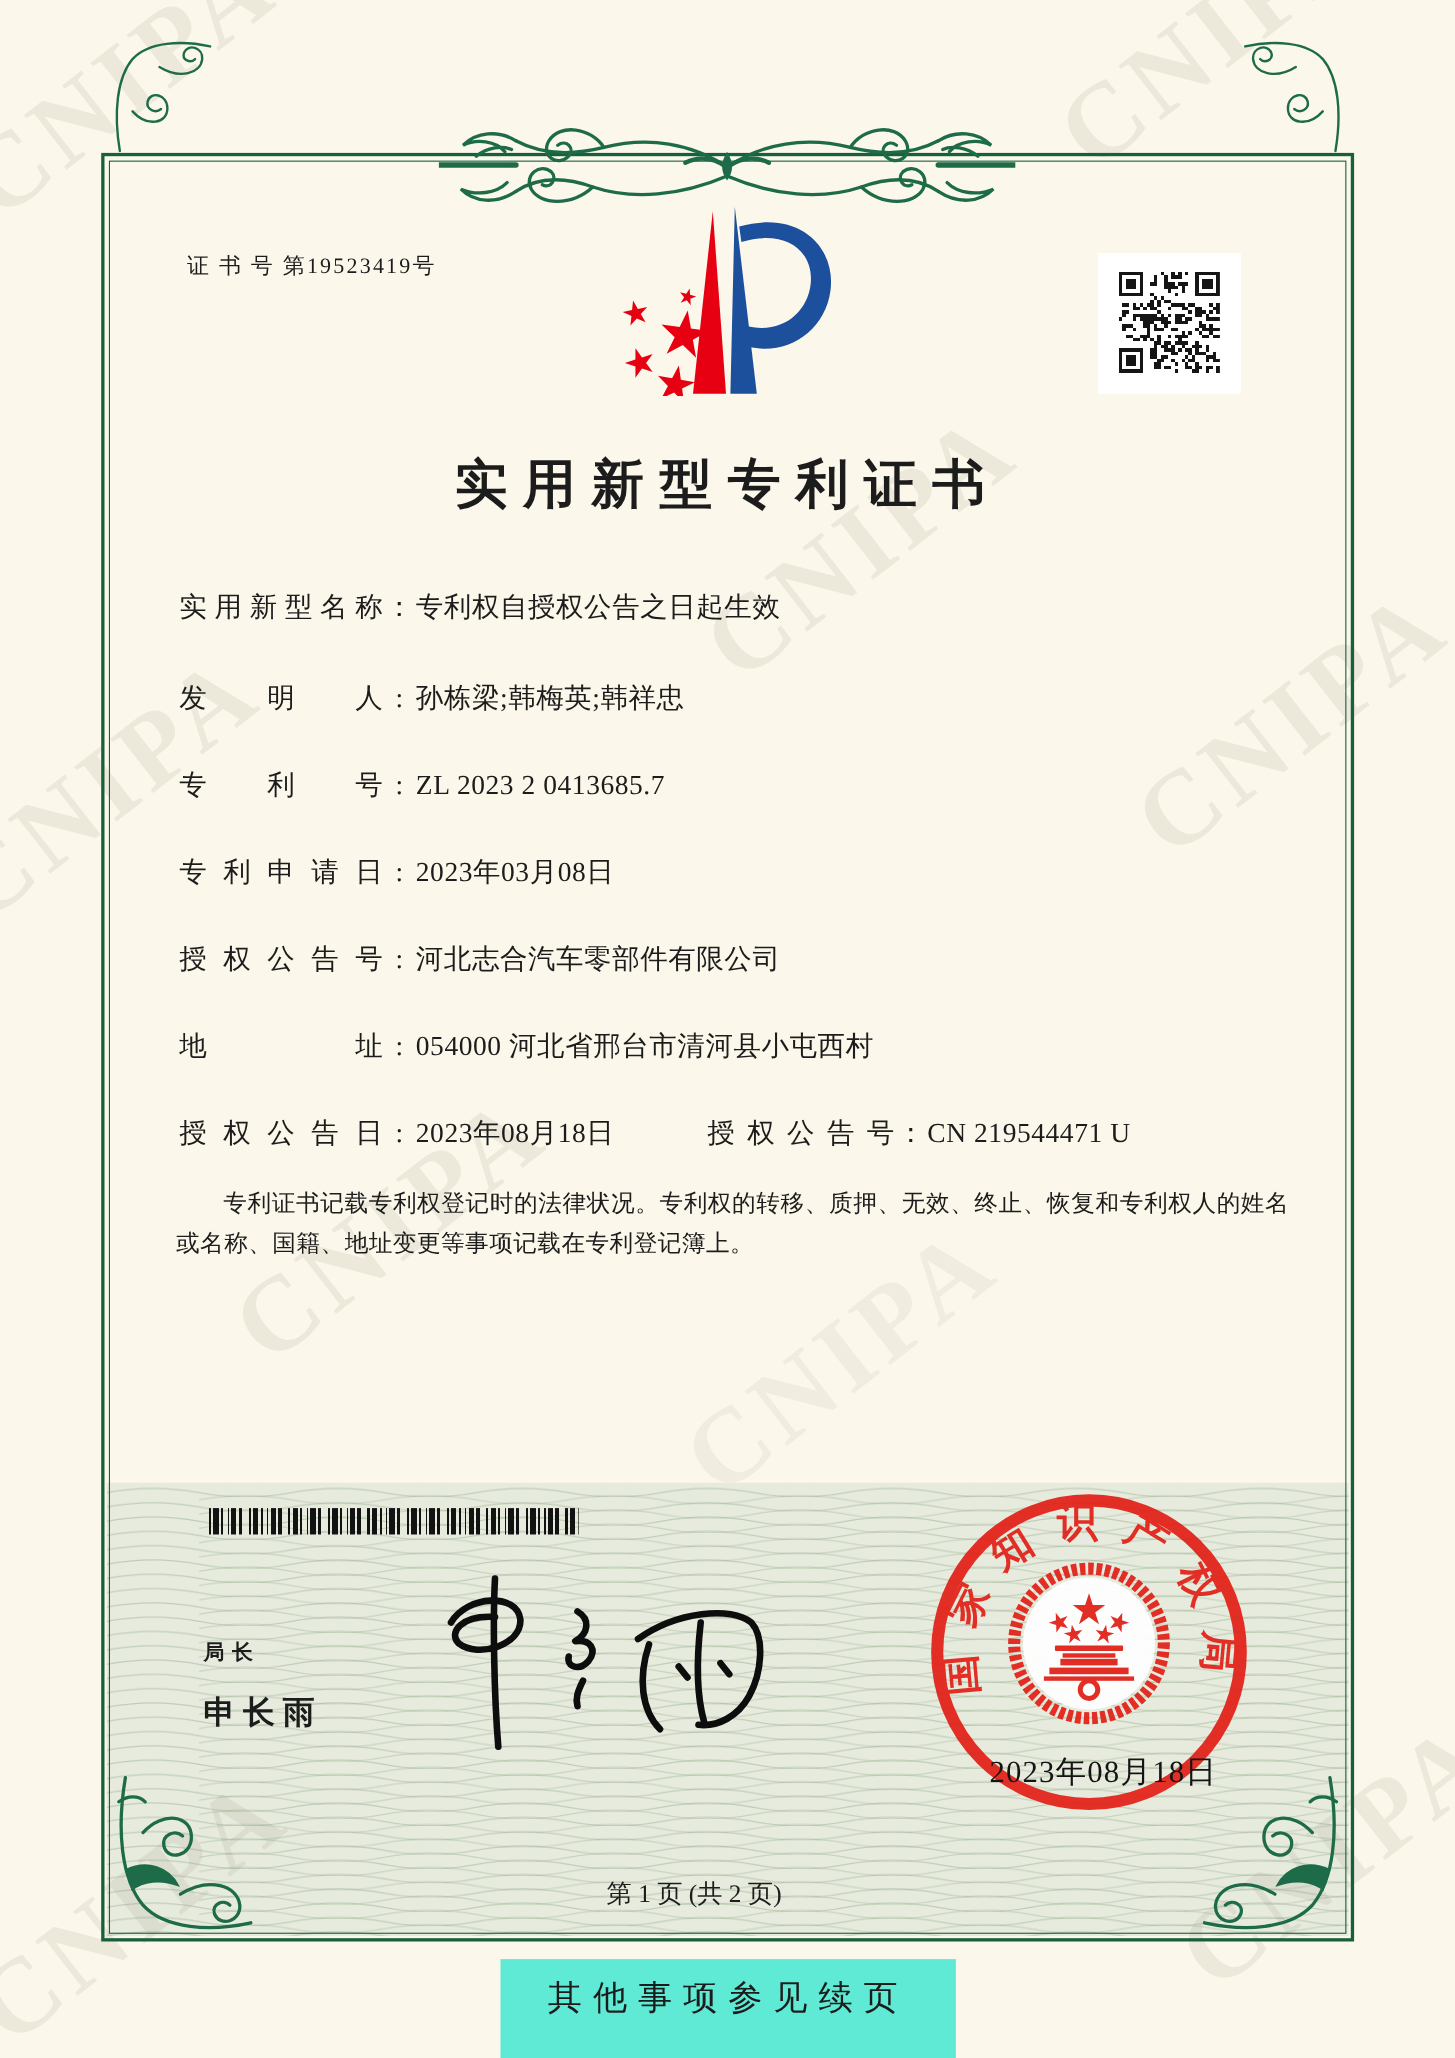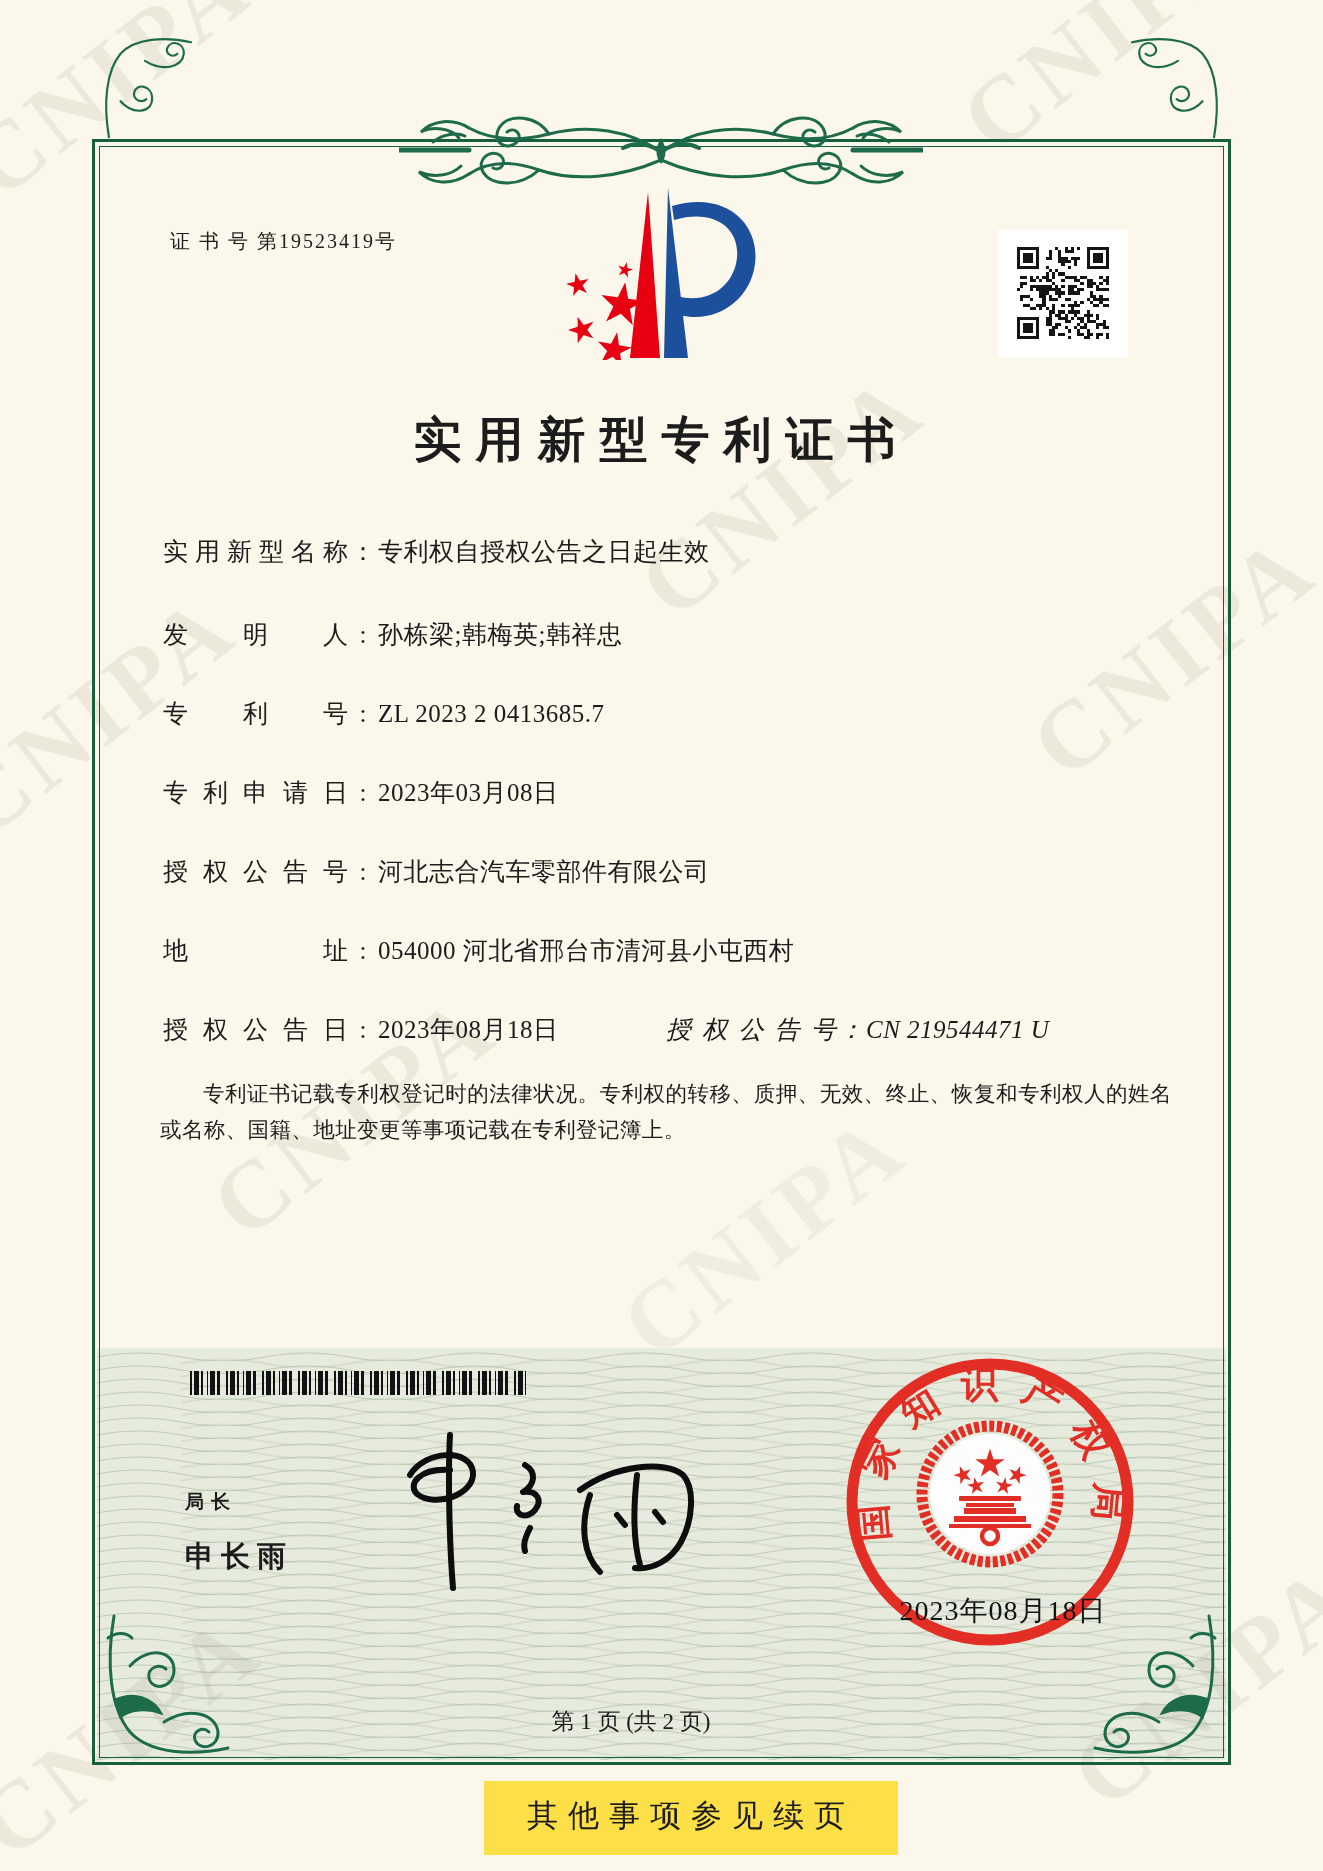--- a/index.html
+++ b/index.html
@@ -41,21 +41,21 @@
   .title{
     position:absolute; left:0; right:0; top:408px; text-align:center;
     font-size:48px; font-weight:bold; letter-spacing:14px; z-index:4; white-space:nowrap;
   }
   
   .field-row{position:absolute; left:163px; font-size:25px; white-space:nowrap; z-index:4;}
   .flabel{display:inline-block; width:185px; text-align:justify; text-align-last:justify; vertical-align:baseline;}
   .flabel2{display:inline-block; width:170px; text-align:justify; text-align-last:justify; vertical-align:baseline;}
   .fcolon{display:inline-block; width:30px; text-align:center;}
   .fvalue{letter-spacing:0.5px;}
-  .pair2{position:absolute; left:503px; top:0; white-space:nowrap;font-style:italic;}
+  .pair2{position:absolute; left:480px; top:0; white-space:nowrap;}
   
   .paras{position:absolute; left:160px; top:1076px; width:1012px; z-index:4;}
   .paras p{
     margin:0 0 9px 0; font-size:21.5px; line-height:36px;
     text-align:justify; text-indent:2em; letter-spacing:0.4px;
   }
   
   .barcode{
     position:absolute; left:190px; top:1371px; width:336px; height:24px; z-index:4;
     background:repeating-linear-gradient(90deg,
@@ -71,23 +71,23 @@
   .signature{position:absolute; left:365px; top:1420px; z-index:4;}
   
   .seal{position:absolute; left:830px; top:1342px; z-index:5;}
   .seal-text{font-size:37px; letter-spacing:21px; font-family:"Liberation Serif","DejaVu Serif",serif; font-weight:bold; fill:#e2231a;}
   .seal-date{
     position:absolute; left:863px; top:1592px; width:280px; text-align:center;
     font-size:28px; color:#141414; letter-spacing:1px; z-index:6;
   }
   .page-indicator{position:absolute; left:281px; width:700px; top:1706px; text-align:center; font-size:23px; z-index:4;}
   .note-box{
-    position:absolute; left:455px; top:1781px; width:414px; height:74px;
-    background:#fde047; z-index:4; text-align:center; line-height:70px;
-    font-size:31px; letter-spacing:10px;margin-left:29px;
+    position:absolute; left:455px; top:1781px; width:414px; height:90px;
+    background:#5eead4; z-index:4; text-align:center; line-height:70px;
+    font-size:31px; letter-spacing:10px;
   }
 </style>
 </head>
 <body>
 
 <div class="page">
 
   <span class="wm" style="left:-55px; top:20px;">CNIPA</span>
   <span class="wm" style="left:940px; top:-25px;">CNIPA</span>
   <span class="wm" style="left:618px; top:440px;">CNIPA</span>

